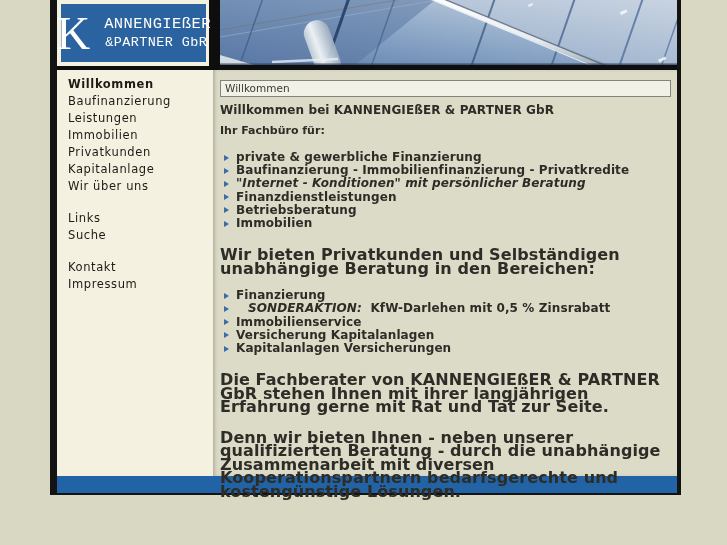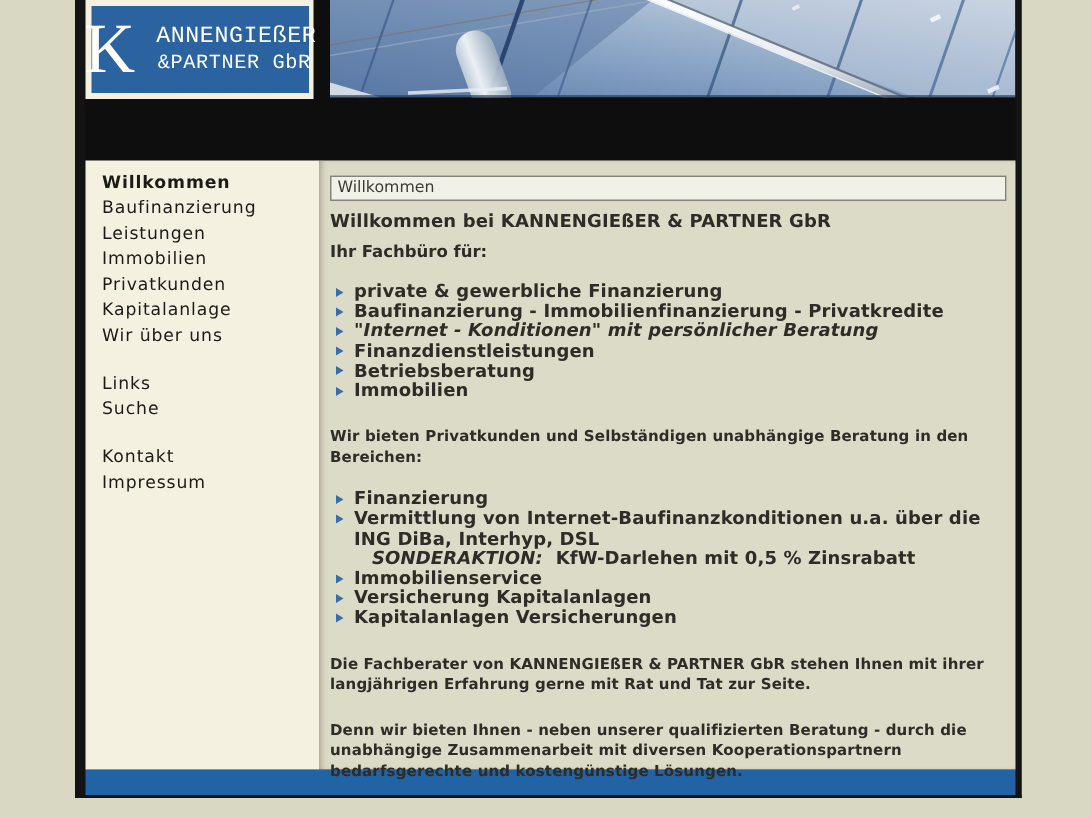--- a/index.html
+++ b/index.html
@@ -22,21 +22,21 @@
   }
   .logo-k{
     color:#fff;font-family:"Liberation Serif","DejaVu Serif",serif;
     font-size:47px;line-height:0.8;margin-top:2px;
   }
   .logo-text{color:#fff;font-family:Liberation Mono, monospace;margin-left:14px;}
   .logo-line1{display:block;font-size:15.5px;letter-spacing:0.4px;line-height:1;}
   .logo-line2{display:block;font-size:13.5px;letter-spacing:0.4px;line-height:1;margin-top:3px;padding-left:1px;}
   .photo-cell{position:absolute;left:163px;top:0;width:457px;height:65px;overflow:hidden;}
   
-  .body-row{display:flex;height:406px;margin-top:37px;}
+  .body-row{display:flex;height:406px;}
   .sidebar{width:156px;background:#f5f1e1;padding-top:5px;box-sizing:border-box;}
   .nav-group{margin-bottom:15px;}
   .nav-item{
     display:block;padding:1.5px 6px 1.5px 11px;
     font-size:11.5px;letter-spacing:0.6px;color:#1c1b16;
     text-decoration:none;cursor:pointer;
   }
   .nav-item.active{font-weight:bold;}
   .content{
     flex:1;background:#dcdbc7;box-sizing:border-box;
@@ -55,21 +55,21 @@
     font-size:12px;font-weight:bold;line-height:13.2px;letter-spacing:0.1px;
   }
   .tri{
     position:absolute;left:4px;top:3.5px;width:0;height:0;
     border-left:5px solid #3a6ca6;border-top:3.5px solid transparent;border-bottom:3.5px solid transparent;
   }
   .item-text.italic{font-style:italic;}
   .note{padding-left:12px;}
   .note-label{font-style:italic;}
   .para{
-    font-size:10px;font-weight:bold;line-height:13.5px;
+    font-size:16px;font-weight:bold;line-height:13.5px;
     margin:17px 0 0;max-width:450px;letter-spacing:0.1px;
   }
   .para.first-after-list{margin-top:18px;}
   
   .bottom-bar{height:17px;background:#2263a6;}
 </style>
 </head>
 <body>
 
 <div class="page">
@@ -163,21 +163,21 @@
           <li><span class="tri"></span><span class="item-text italic">"Internet - Konditionen" mit persönlicher Beratung</span></li>
           <li><span class="tri"></span><span class="item-text">Finanzdienstleistungen</span></li>
           <li><span class="tri"></span><span class="item-text">Betriebsberatung</span></li>
           <li><span class="tri"></span><span class="item-text">Immobilien</span></li>
         </ul>
 
       <p class="para first-after-list">Wir bieten Privatkunden und Selbständigen unabhängige Beratung  in den Bereichen:</p>
 
       <ul class="bullet-list" id="areas">
           <li><span class="tri"></span><span class="item-text">Finanzierung</span></li>
-          <li><span class="tri"></span><span class="item-text">Vermittlung von Internet-Baufinanzkonditionen  u.a. über die ING DiBa, Interhyp, DSL</span><div class="note"><span class="note-label">SONDERAKTION:</span><span>&nbsp; KfW-Darlehen mit 0,5 % Zinsrabatt</span></div></li>
+          <li><span class="tri"></span><div class="note"><span class="note-label">SONDERAKTION:</span><span>&nbsp; KfW-Darlehen mit 0,5 % Zinsrabatt</span></div></li>
           <li><span class="tri"></span><span class="item-text">Immobilienservice</span></li>
           <li><span class="tri"></span><span class="item-text">Versicherung Kapitalanlagen</span></li>
           <li><span class="tri"></span><span class="item-text">Kapitalanlagen Versicherungen</span></li>
         </ul>
 
       <p class="para first-after-list">Die Fachberater von KANNENGIEßER &amp; PARTNER GbR stehen Ihnen mit ihrer langjährigen Erfahrung gerne mit Rat und Tat zur Seite.</p>
       <p class="para">Denn wir bieten Ihnen - neben unserer qualifizierten Beratung - durch die unabhängige Zusammenarbeit mit diversen Kooperationspartnern bedarfsgerechte und kostengünstige Lösungen.</p>
     </main>
   </div>
 

